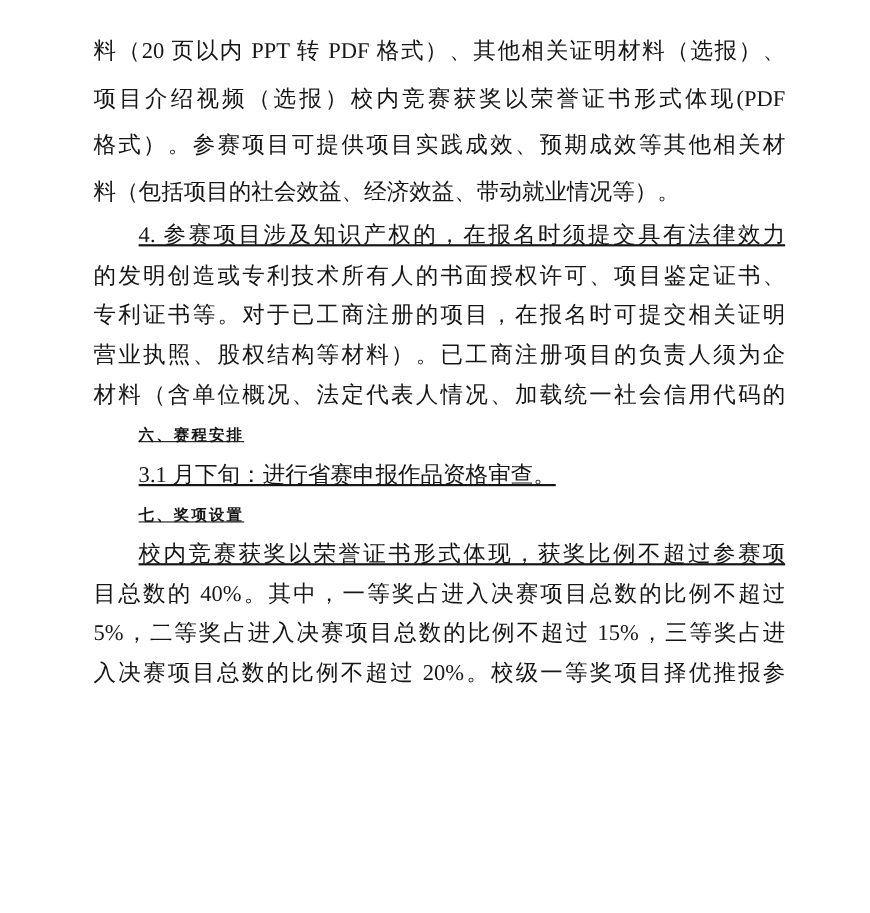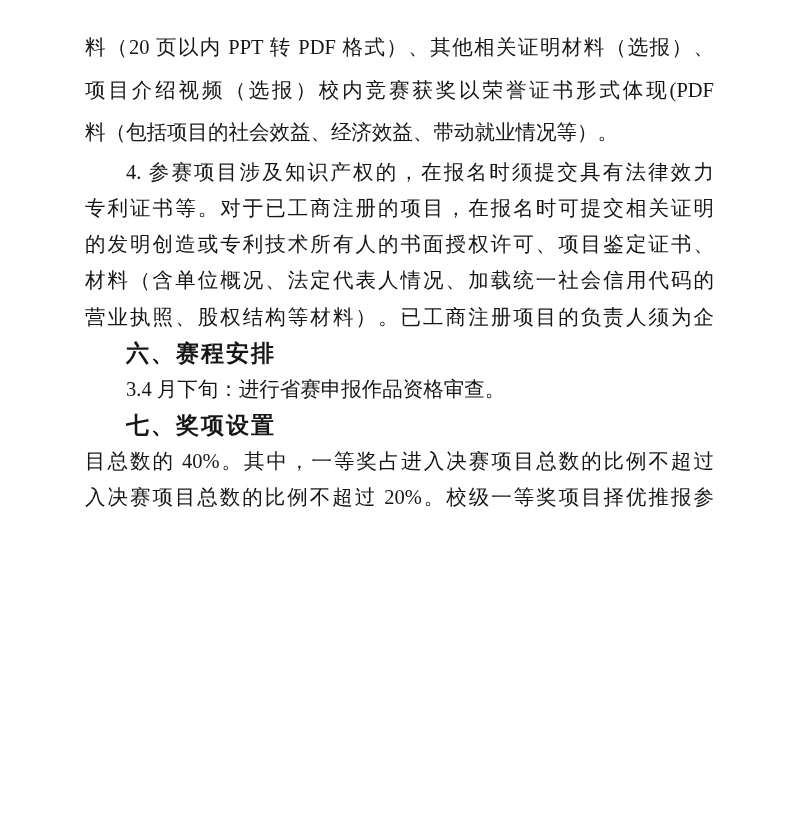--- a/index.html
+++ b/index.html
@@ -38,57 +38,61 @@
     white-space: normal;
   }
   
   .para.loose .line {
     line-height: 42.6px;
     height: 42.6px;
   }
   
   .line.indent {
     text-indent: 41px;
+    text-decoration: underline;
   }
   
   .line.no-just {
     text-align-last: left;
   }
   .para.heading .line {
     font-family: "Liberation Sans", "DejaVu Sans", sans-serif;
     font-weight: 700;
-    font-size: 23px;
+    font-size: 14px;
     letter-spacing: 2px;
     text-align-last: left;
   }
 </style>
 </head>
 <body>
 
 <div class="page">
   <div class="doc" id="doc-body" style="color: rgb(22, 22, 22);">
       <div class="para loose">
         <div class="line">料（20 页以内 PPT 转 PDF 格式）、其他相关证明材料（选报）、</div>
         <div class="line">项目介绍视频（选报）校内竞赛获奖以荣誉证书形式体现(PDF</div>
+        <div class="line">格式）。参赛项目可提供项目实践成效、预期成效等其他相关材</div>
         <div class="line no-just">料（包括项目的社会效益、经济效益、带动就业情况等）。</div>
       </div>
       <div class="para">
         <div class="line indent">4. 参赛项目涉及知识产权的，在报名时须提交具有法律效力</div>
+        <div class="line">的发明创造或专利技术所有人的书面授权许可、项目鉴定证书、</div>
         <div class="line">专利证书等。对于已工商注册的项目，在报名时可提交相关证明</div>
-        <div class="line">的发明创造或专利技术所有人的书面授权许可、项目鉴定证书、</div>
+        <div class="line">营业执照、股权结构等材料）。已工商注册项目的负责人须为企</div>
         <div class="line">材料（含单位概况、法定代表人情况、加载统一社会信用代码的</div>
-        <div class="line">营业执照、股权结构等材料）。已工商注册项目的负责人须为企</div>
       </div>
       <div class="para heading">
         <div class="line indent no-just">六、赛程安排</div>
       </div>
       <div class="para">
-        <div class="line indent no-just">3.4 月下旬：进行省赛申报作品资格审查。</div>
+        <div class="line indent no-just">3.1 月下旬：进行省赛申报作品资格审查。</div>
       </div>
       <div class="para heading">
         <div class="line indent no-just">七、奖项设置</div>
       </div>
       <div class="para">
+        <div class="line indent">校内竞赛获奖以荣誉证书形式体现，获奖比例不超过参赛项</div>
         <div class="line">目总数的 40%。其中，一等奖占进入决赛项目总数的比例不超过</div>
+        <div class="line">5%，二等奖占进入决赛项目总数的比例不超过 15%，三等奖占进</div>
         <div class="line">入决赛项目总数的比例不超过 20%。校级一等奖项目择优推报参</div>
       </div>
     </div>
 </div>
 
 </body></html>

